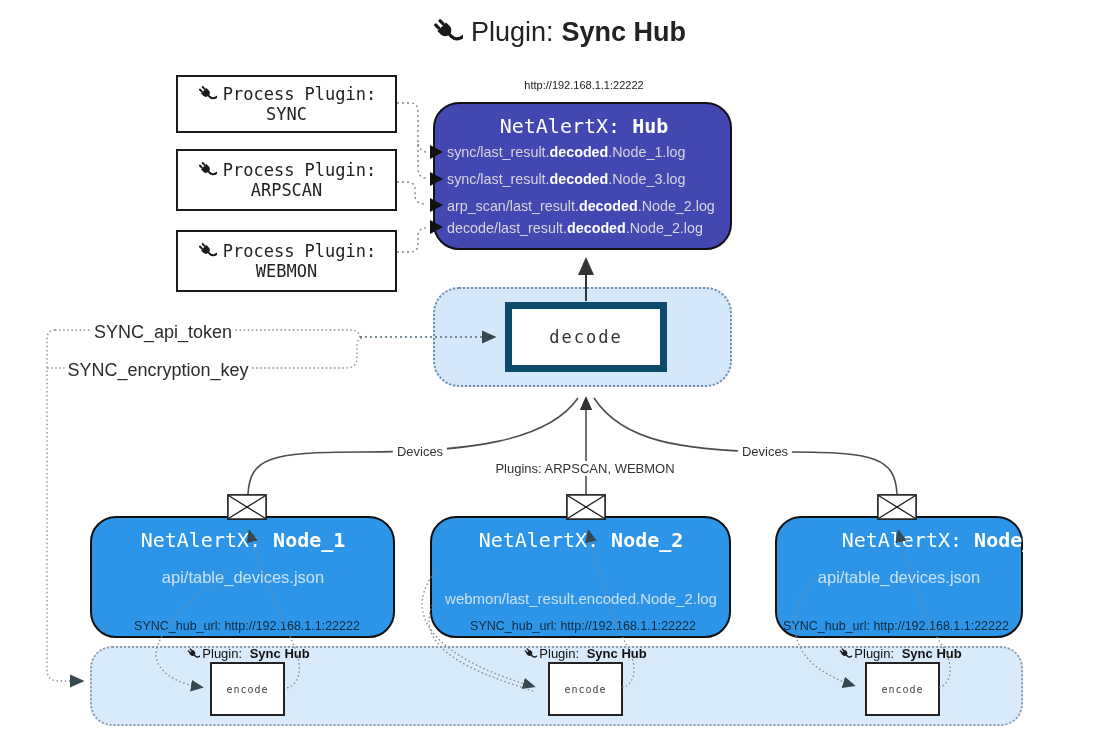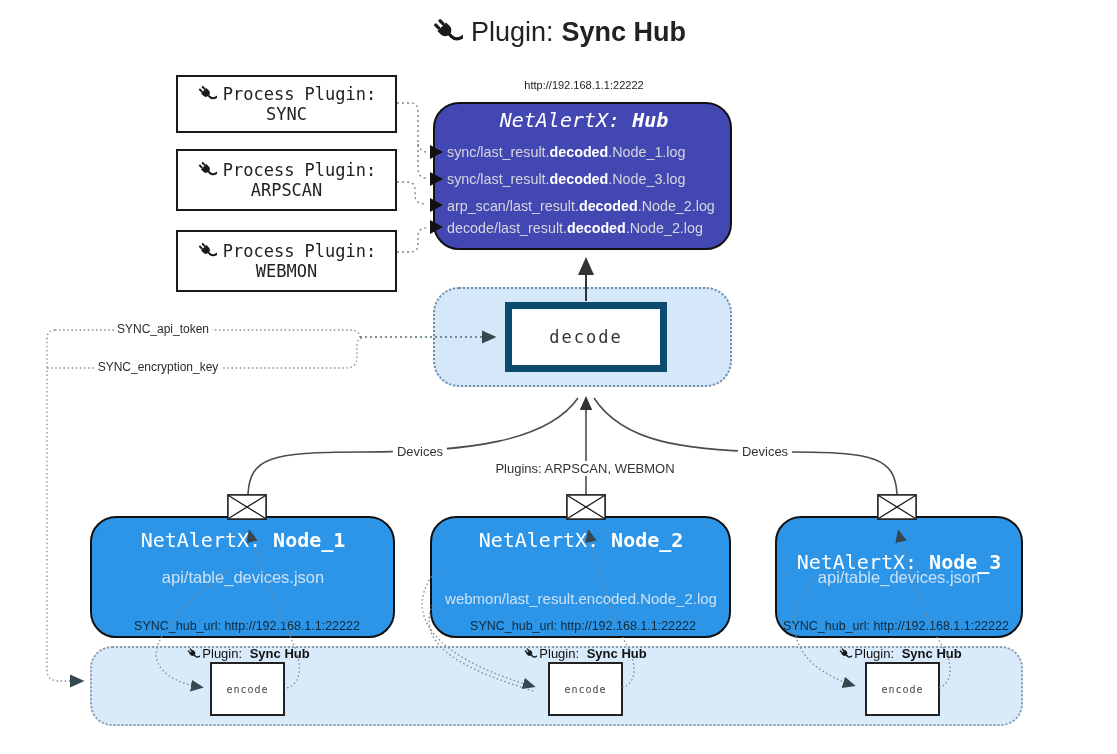--- a/index.html
+++ b/index.html
@@ -18,34 +18,34 @@
   
   .pbox{left:176px;width:221px;background:#fff;border:2px solid #1a1a1a;box-sizing:border-box;
         display:flex;flex-direction:column;align-items:center;justify-content:center;
         font-size:17px;color:#222;z-index:2;}
   .pbox .row1{display:flex;align-items:center;gap:6px;}
   .pbox .ic{width:20px;height:20px;}
 
   
   .hub{left:433px;top:102px;width:299px;height:148px;background:#4347B2;border:2px solid #111;
        border-radius:26px;box-sizing:border-box;z-index:2;}
-  .hub-title{left:584px;top:108px;font-size:20px;color:#fff;z-index:3;font-style:italic;}
+  .hub-title{left:584px;top:114px;font-size:20px;color:#fff;z-index:3;}
   .hub-row{left:447px;width:282px;font-size:14.3px;color:#D6D6DF;z-index:3;white-space:nowrap;}
   .hub-row .b{color:#fff;}
   .hub-url{left:584px;top:79px;font-size:11px;color:#222;z-index:3;}
 
   
   .decode-wrap{left:433px;top:287px;width:299px;height:100px;background:#D5E8F9;
                border:2px dotted #6E8CA8;border-radius:26px;box-sizing:border-box;z-index:2;}
   .decode-box{left:505px;top:302px;width:162px;height:70px;background:#fff;border:7px solid #0c4a6e;
               box-sizing:border-box;display:flex;align-items:center;justify-content:center;
               font-size:17px;color:#333;z-index:3;letter-spacing:2px;}
 
   
-  .tok{background:#fff;padding:0 3px;font-size:12px;color:#2b2b2b;z-index:6;}
+  .tok{background:#fff;padding:0 3px;font-size:18px;color:#2b2b2b;z-index:6;}
 
   
   .flow{background:#fff;padding:0 4px;font-size:13px;color:#333;z-index:6;}
 
   
   .node{top:516px;height:122px;background:#2D95E8;border:2px solid #111;border-radius:26px;
         box-sizing:border-box;z-index:2;}
   .node-title{top:528px;font-size:20px;color:#fff;z-index:3;}
   .node-file{color:#CBE2F6;z-index:3;}
   .node-url{top:619px;font-size:12.5px;color:#10293A;z-index:3;}
@@ -155,21 +155,21 @@
   <div class="abs ctr node-file" style="left:243px;top:568px;font-size:16.5px;">api/table_devices.json</div>
   <div class="abs ctr node-url" style="left:247px;">SYNC_hub_url: http://192.168.1.1:22222</div>
 
   <div class="abs node" style="left:430px;width:301px;"></div>
   <div class="abs ctr node-title mono" style="left:581px;">
     <span>NetAlertX:</span> <span class="b">Node_2</span></div>
   <div class="abs ctr node-file" style="left:581px;top:590px;font-size:15px;">webmon/last_result.encoded.Node_2.log</div>
   <div class="abs ctr node-url" style="left:583px;">SYNC_hub_url: http://192.168.1.1:22222</div>
 
   <div class="abs node" style="left:775px;width:248px;"></div>
-  <div class="abs ctr node-title mono" style="left:899px;margin-top:22px;">
+  <div class="abs ctr node-title mono" style="left:944px;">
     <span>NetAlertX:</span> <span class="b">Node_3</span></div>
   <div class="abs ctr node-file" style="left:899px;top:568px;font-size:16.5px;">api/table_devices.json</div>
   <div class="abs ctr node-url" style="left:896px;">SYNC_hub_url: http://192.168.1.1:22222</div>
 
   <div class="abs band"></div>
 
   <div class="abs bandlab" style="left:248px;">
     <svg class="ic">
         <use href="#sym-plug"></use>
       </svg>

